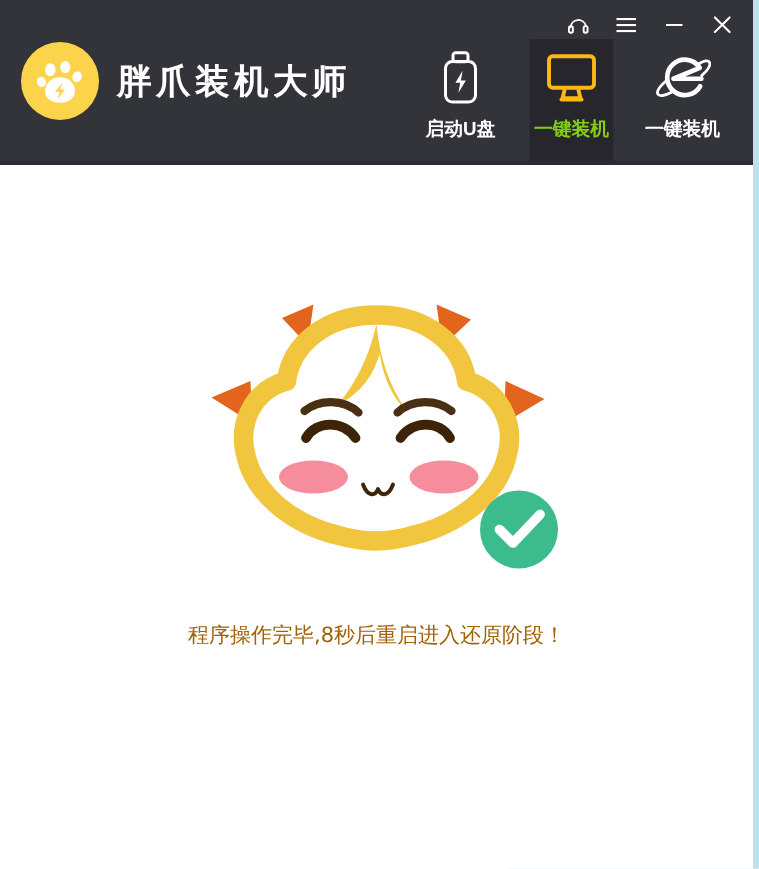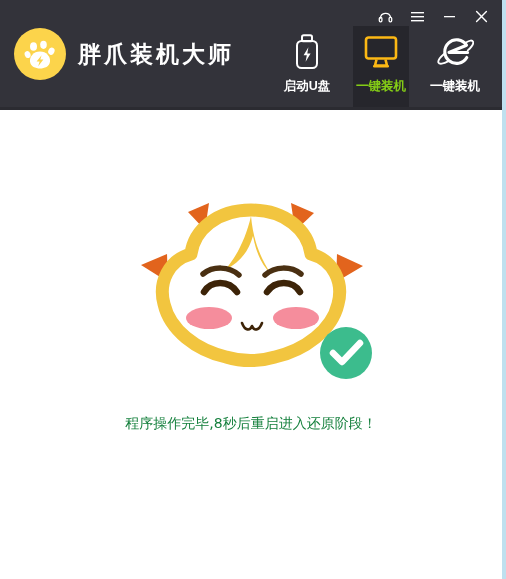--- a/index.html
+++ b/index.html
@@ -165,21 +165,21 @@
     width: 255px;
     height: 205px;
   }
   .status-text {
     position: absolute;
     left: 0;
     top: 305px;
     width: 502px;
     text-align: center;
     font-size: 14px;
-    color: #15803d;
+    color: #a16207;
     font-family: "DejaVu Sans", "Liberation Sans", sans-serif;
   }
 </style>
 </head>
 <body>
 
 <div class="app-window">
 
   <div class="header">
 

